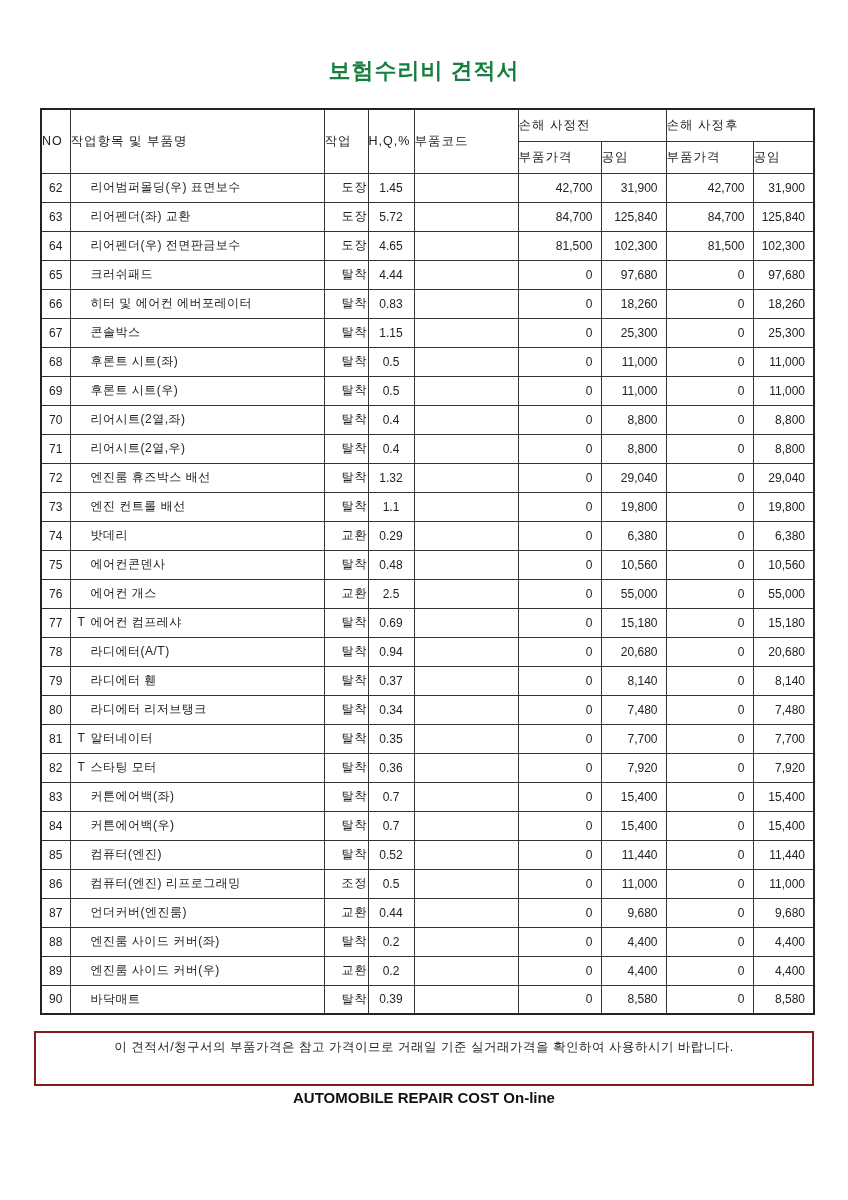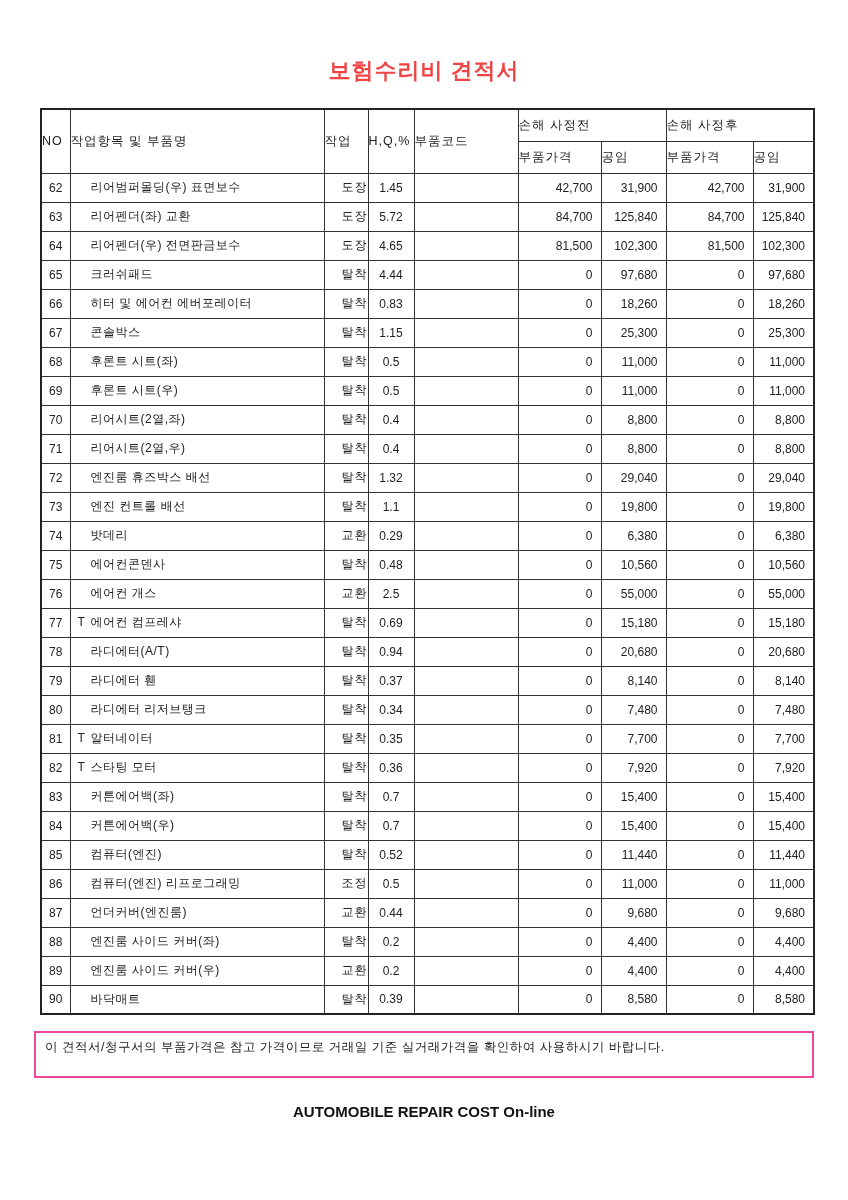--- a/index.html
+++ b/index.html
@@ -17,21 +17,21 @@
   }
   .title {
     position: absolute;
     top: 56px;
     left: 0;
     width: 100%;
     text-align: center;
     font-size: 22px;
     font-weight: bold;
     letter-spacing: 1px;
-    color: #ef4444;
+    color: #15803d;
   }
   table.estimate-table {
     position: absolute;
     top: 108px;
     left: 40px;
     width: 773px;
     border-collapse: collapse;
     table-layout: fixed;
     border: 2px solid #222;
     font-size: 12px;
@@ -66,37 +66,37 @@
   .c-item .item-text { letter-spacing: 0.5px; }
   .c-work { text-align: right; letter-spacing: 1px; }
   .c-hq   { text-align: center; }
   .c-code { text-align: center; }
   .c-num  { text-align: right; padding-right: 8px; }
   .footnote-box {
     position: absolute;
     top: 1031px;
     left: 34px;
     width: 780px;
-    height: 47px;
-    border: 2px solid #ec4899;
+    height: 55px;
+    border: 2px solid #7f1d1d;
     padding: 6px 9px;
     font-size: 12.5px;
     letter-spacing: 0.5px;
     color: #222;
+    text-align: center;
   }
   .footer-brand {
     position: absolute;
     top: 1089px;
     left: 0;
     width: 100%;
     text-align: center;
     font-size: 15px;
     font-weight: 600;
     color: #111;
-    margin-top: 14px;
   }
   .page-label {
     position: absolute;
     top: 1119px;
     left: 0;
     width: 100%;
     text-align: center;
     font-size: 13px;
     color: #222;
   }

